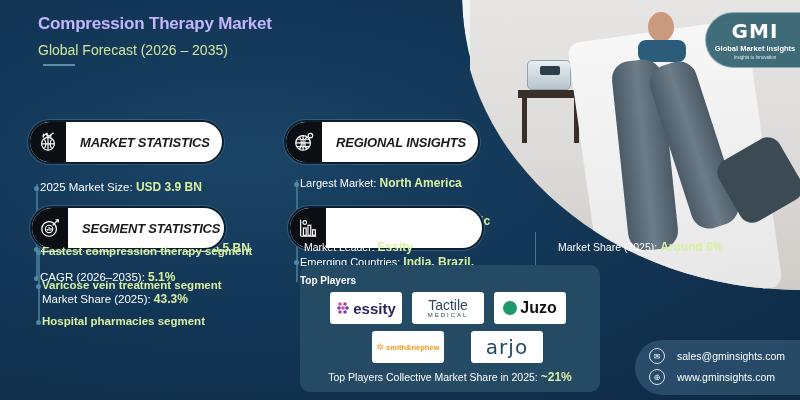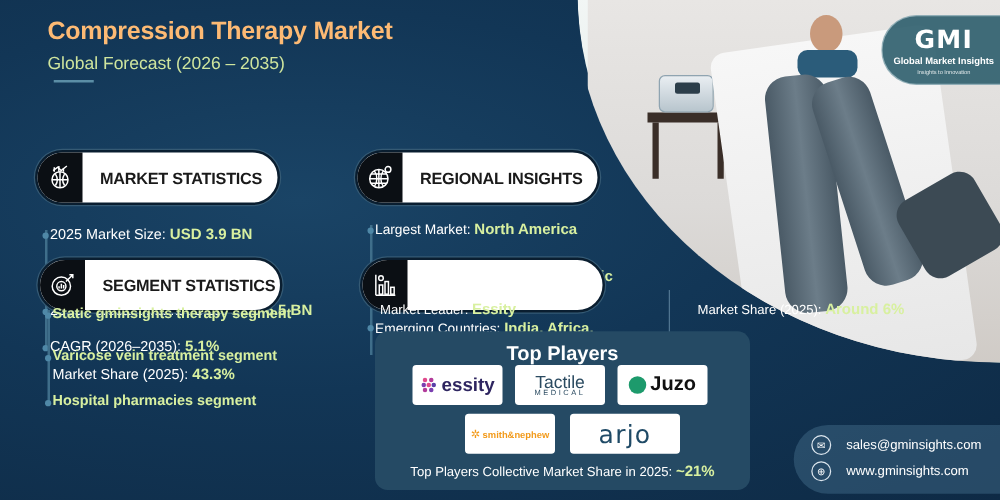--- a/index.html
+++ b/index.html
@@ -71,29 +71,30 @@
     background: rgba(40, 90, 105, 0.88);
     border-radius: 30px 0 0 30px;
     border: 1.5px solid rgba(200,220,225,0.6);
     text-align: center;
   }
   .gmi-mark { font-family: "DejaVu Sans", sans-serif; font-weight: bold; font-size: 20px; color: #fff; margin-top: 6px; letter-spacing: 1px; }
   .gmi-name { font-size: 7.5px; font-weight: bold; color: #fff; margin-top: 1px; }
   .gmi-tag { font-size: 4.5px; color: #e0e8ea; margin-top: 2px; }
 
   
-  .title { position: absolute; left: 38px; top: 14px; font-size: 20px; font-weight: bold; color: #fdba74; letter-spacing: -0.2px; }
+  .title { position: absolute; left: 38px; top: 14px; font-size: 17px; font-weight: bold; color: #c4b5fd; letter-spacing: -0.2px; }
   .subtitle { position: absolute; left: 38px; top: 42px; font-size: 14px; color: #cfe59e; }
   .title-rule { position: absolute; left: 43px; top: 64px; width: 32px; height: 2px; background: #5b8ea6; }
 
   
   .pill {
     position: absolute; height: 44px; display: flex; align-items: center;
     background: #ffffff; border-radius: 22px; border: 2px solid #0a1e30;
     box-shadow: 0 0 0 1px #355a74;
+    font-style: italic;
   }
   .pill-icon {
     width: 36px; height: 40px; border-radius: 20px 0 0 20px; background: #0b0f14;
     display: flex; align-items: center; justify-content: center;
     margin-left: 0px;
   }
   .pill-label { color: #1a1a1a; font-size: 13px; font-weight: bold; margin-left: 14px; letter-spacing: -0.2px; }
 
   
   .list { position: absolute; }
@@ -108,21 +109,21 @@
 
   
   .leader-text { position: absolute; font-size: 10.5px; color: #fff; }
   .leader-divider { position: absolute; left: 535px; top: 232px; width: 1px; height: 36px; background: #4f7490; }
 
   
   .players-box {
     position: absolute; left: 300px; top: 265px; width: 300px; height: 127px;
     background: #254a64; border-radius: 10px;
   }
-  .players-title { position: absolute; left: 0; right: 0; top: 10px; text-align: center; font-weight: bold; font-size: 16px; color: #fff; }
+  .players-title { position: absolute; left: 0; right: 0; top: 10px; text-align: left; font-weight: bold; font-size: 10px; color: #fff; }
   .logo {
     position: absolute; background: #fff; border-radius: 3px;
     display: flex; align-items: center; justify-content: center;
   }
   .players-foot { position: absolute; left: 0; right: 0; top: 105px; text-align: center; font-size: 10.5px; color: #fff; }
 
   
   .contact {
     position: absolute; left: 635px; top: 340px; width: 175px; height: 55px;
     background: rgba(60, 100, 130, 0.55); border-radius: 28px 0 0 28px;
@@ -200,21 +201,21 @@
       <path d="M9 15v-2M11 15v-4M13 15v-3"></path>
         <path d="M15 9l6-6M18 3h3v3"></path>
     </svg>
   </div>
   <span class="pill-label">SEGMENT STATISTICS</span>
 </div>
 
 <div class="list" style="left:38px; top:244px; width:250px;">
   <div class="rail"></div>
   <div class="item" style="height:34px; line-height:14px;">
-    <div class="seg-head">Static gminsights therapy segment</div>
+    <div class="seg-head">Fastest compression therapy segment</div>
   </div>
   <div class="item" style="height:36px; line-height:14px;">
     <div class="seg-head">Varicose vein treatment segment</div>
     <div><span>Market Share (2025): </span><span class="val">43.3%</span></div>
   </div>
   <div class="item" style="line-height:14px;">
     <div class="seg-head">Hospital pharmacies segment</div>
   </div>
 </div>
 
@@ -231,21 +232,21 @@
 
 <div class="list" style="left:296px; top:176px; width:250px;">
   <div class="rail"></div>
   <div class="item" style="height:38px; font-size:11px;">
     <span>Largest Market: </span><span class="val">North America</span>
   </div>
   <div class="item" style="height:40px; font-size:11px;">
     <span>Fastest Growing Market: </span><span class="val">Asia Pacific</span>
   </div>
   <div class="item" style="font-size:11px; line-height:16px;">
-    <span>Emerging Countries: </span><span class="val">India, Africa,</span><br>
+    <span>Emerging Countries: </span><span class="val">India, Brazil,</span><br>
     <span class="val">South Africa, etc.</span>
   </div>
 </div>
 
 <div class="pill" style="left:288px; top:206px; width:196px;">
   <div class="pill-icon">
     <svg width="22" height="22" viewBox="0 0 24 24" fill="none" stroke="#fff" stroke-width="1.3">
       <path d="M4 21V3M4 21h17"></path>
         <rect x="7" y="12" width="3" height="8"></rect>
         <rect x="12" y="9" width="3" height="11"></rect>
@@ -287,21 +288,21 @@
   <div class="logo" style="left:194px; top:27px; width:72px; height:32px;">
     <span style="width:14px; height:14px; border-radius:50%; background:#1d9a6c; display:inline-block; margin-right:3px;"></span>
     <span style="color:#111; font-weight:bold; font-size:16px;">Juzo</span>
   </div>
 
   <div class="logo" style="left:72px; top:66px; width:72px; height:32px;">
     <span style="color:#f29a1a; font-size:9px; margin-right:2px;">✲</span>
     <span style="color:#f29a1a; font-size:7.5px; font-weight:bold;">smith&amp;nephew</span>
   </div>
 
-  <div class="logo" style="left:156px; top:66px; width:88px; height:32px;">
+  <div class="logo" style="left:171px; top:66px; width:72px; height:32px;">
     <span style="color:#1f4a66; font-size:20px; letter-spacing:1px; font-family:'DejaVu Sans', sans-serif;">arjo</span>
   </div>
 
   <div class="players-foot">
     <span>Top Players Collective Market Share in 2025: </span><span class="val">~21%</span>
   </div>
 </div>
 
 <div class="contact">
   <div class="contact-row" style="top:8px;">

